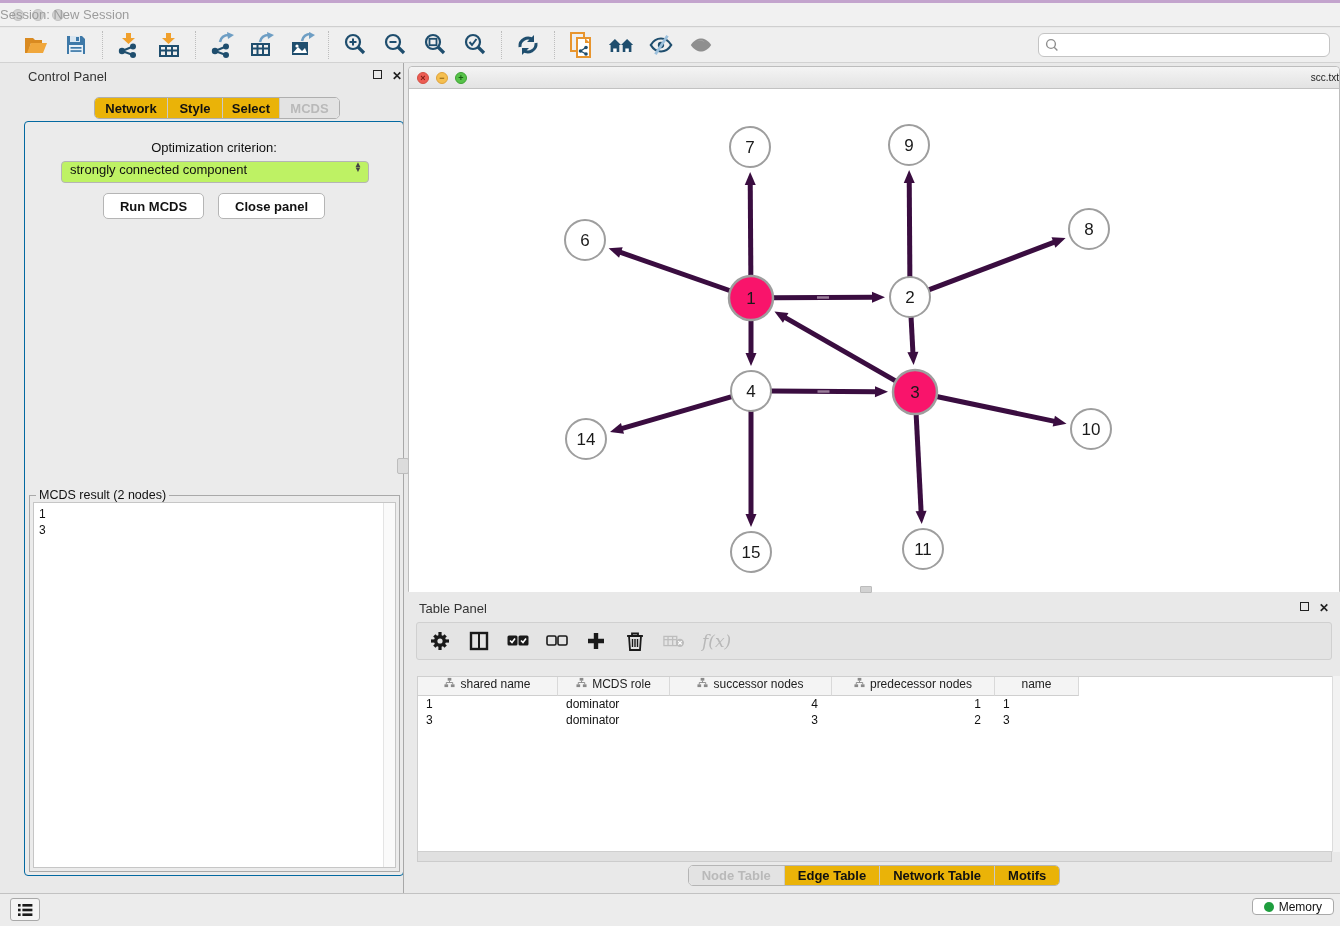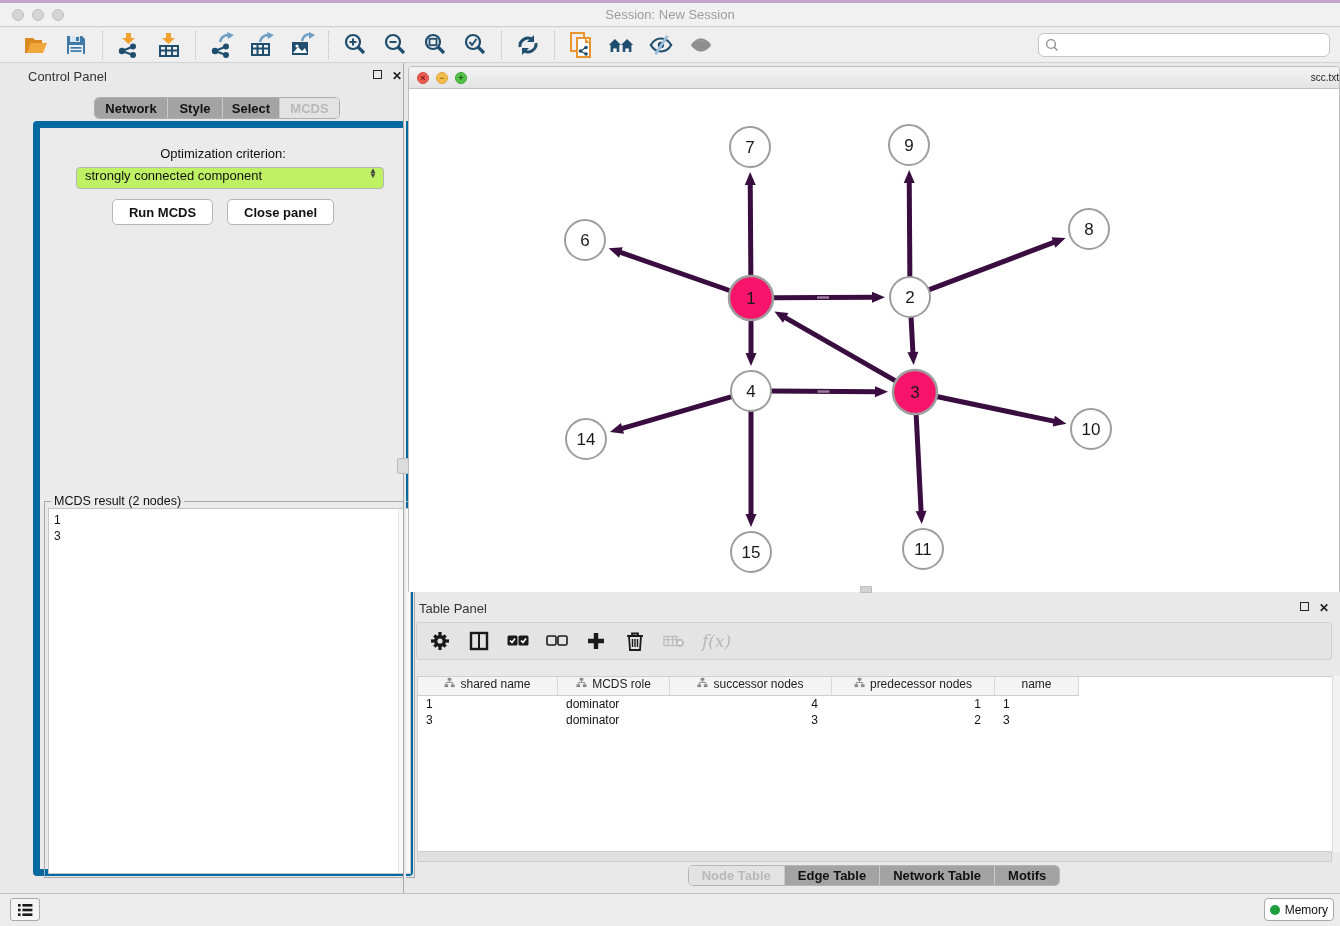--- a/index.html
+++ b/index.html
@@ -6,21 +6,21 @@
   html,body { width:1340px; height:926px; overflow:hidden; }
   body { font-family:"Liberation Sans", sans-serif; background:#E9E9E9; position:relative; }
   .app { position:absolute; inset:0; }
 
   
   .desktop-strip { position:absolute; left:0; top:0; width:1340px; height:3px; background:#C3A4CD; }
   .titlebar { position:absolute; left:0; top:3px; width:1340px; height:24px; background:#F1F1F1;
               border-bottom:1px solid #CFCFCF; display:flex; align-items:center; }
   .tl-dots { display:flex; gap:8px; margin-left:12px; }
   .tl-dot { width:12px; height:12px; border-radius:50%; background:#D4D4D4; border:1px solid #C2C2C2; }
-  .tb-title { position:absolute; left:0; right:0; text-align:center; color:#9C9C9C; font-size:13px; }
+  .tb-title { position:absolute; left:0; right:0; color:#9C9C9C; font-size:13px; }
 
   
   .toolbar { position:absolute; left:0; top:28px; width:1340px; height:35px; background:#EFEFEF;
              border-bottom:1px solid #D2D2D2; display:flex; align-items:center; padding:0 10px; }
   .tgroup { display:flex; align-items:center; gap:14px; padding:0 13px; }
   .tsep { width:1px; height:28px; border-left:1px dotted #BDBDBD; }
   .ticon { width:26px; height:26px; display:flex; align-items:center; justify-content:center; cursor:default; }
   .ticon svg { display:block; }
   .searchbox { position:absolute; right:10px; top:5px; width:292px; height:24px; background:#FFF;
                border:1px solid #C4C4C4; border-radius:6px; display:flex; align-items:center; padding:0 6px; }
@@ -30,26 +30,26 @@
   .control-panel { position:absolute; left:16px; top:63px; width:398px; height:830px; }
   .cp-header { height:26px; display:flex; align-items:center; padding:0 12px; }
   .panel-title { font-size:13px; color:#333; }
   .panel-btns { margin-left:auto; display:flex; gap:10px; }
   .wbtn { font-size:12px; color:#222; font-weight:bold; line-height:12px; cursor:default; }
   .float-glyph { width:9px; height:9px; border:1.5px solid #222; display:inline-block; }
 
   .cp-tabs { position:absolute; left:78px; top:34px; display:flex; height:22px;
              border:1px solid #AFAFAF; border-radius:5px; overflow:hidden; background:#FFF; }
   .tab { font-size:13px; font-weight:600; color:#111; display:flex; align-items:center; justify-content:center;
-         border-right:1px solid #C9C9C9; background:#a3a3a3; cursor:default; }
+         border-right:1px solid #C9C9C9; background:#eab308; cursor:default; }
   .tab:last-child { border-right:none; }
   .tab.sel { background:#E3E3E3; color:#B9B9B9; }
 
   .cp-body { position:absolute; left:8px; top:58px; width:380px; height:755px; background:#EBEBEB;
-             border:7px solid #0369a1; border-radius:4px;margin-left:9px; }
+             border:1px solid #0369a1; border-radius:4px; }
   .opt-label { text-align:center; font-size:13px; color:#111; margin-top:18px; }
   .dropdown { position:absolute; left:36px; top:39px; width:308px; height:22px; background:#bef264;
               border:1px solid #B5B5B5; border-radius:4px; display:flex; align-items:flex-start;
               font-size:13px; padding-left:8px; color:#111; }
   .dd-stepper { margin-left:auto; margin-right:6px; display:flex; flex-direction:column; line-height:5px;
                 font-size:8px; color:#444; }
   .btn-row { position:absolute; left:0; top:71px; width:100%; display:flex; justify-content:center; gap:14px; }
   .pushbtn { height:22px; background:#FFF; border:1px solid #B5B5B5; border-radius:5px; font-size:13px;
              font-weight:600; color:#111; padding:12px 16px; display:flex; align-items:center; cursor:default; }
 
@@ -111,22 +111,22 @@
 
   .tp-tabs { position:absolute; left:0; top:269px; width:100%; display:flex; justify-content:center; }
   .tp-tabgroup { display:flex; height:21px; border:1px solid #B5B5B5; border-radius:5px; overflow:hidden;
                  background:#FFF; }
 
   
   .statusbar { position:absolute; left:0; top:893px; width:1340px; height:33px; background:#ECECEC;
                border-top:1px solid #C2C2C2; }
   .list-btn { position:absolute; left:10px; top:4px; width:30px; height:23px; background:#F4F4F4;
               border:1px solid #A9A9A9; border-radius:3px; display:flex; align-items:center; justify-content:center; }
-  .memory-btn { position:absolute; right:6px; top:4px; height:23px; background:#FFF; border:1px solid #A9A9A9;
-                border-radius:4px; display:flex; align-items:center; gap:5px; padding:0 5px; font-size:12px; color:#111; }
+  .memory-btn { position:absolute; right:6px; top:4px; height:17px; background:#FFF; border:1px solid #A9A9A9;
+                border-radius:4px; display:flex; align-items:center; gap:5px; padding:0 11px; font-size:12px; color:#111; }
   .mem-dot { width:10px; height:10px; border-radius:50%; background:#1E9E3E; }
 </style>
 </head>
 <body>
 
 <div class="app">
 
   <div class="desktop-strip"></div>
   <div class="titlebar">
     <div class="tl-dots">

